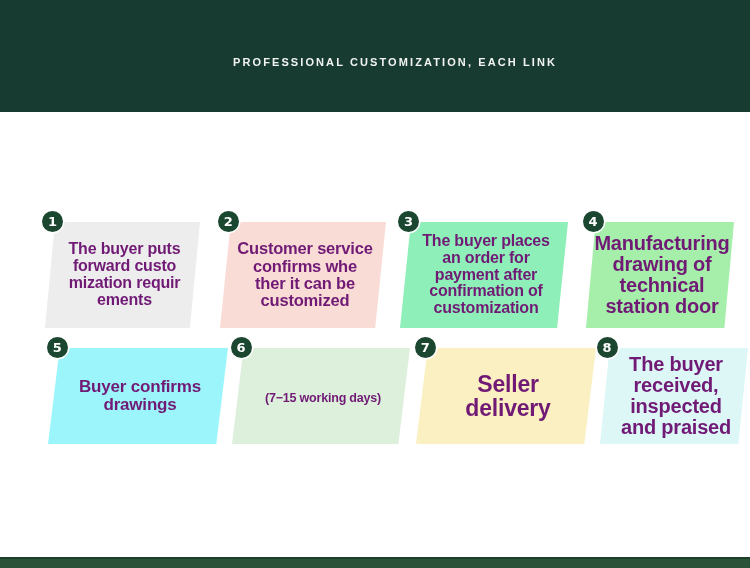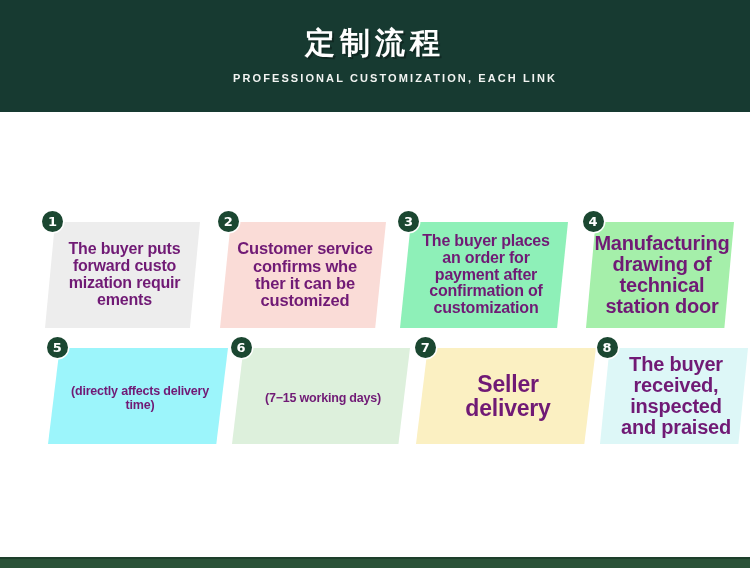--- a/index.html
+++ b/index.html
@@ -136,21 +136,20 @@
     z-index: 5;
     box-shadow: 0 0 0 1.5px #ffffff;
   }
 </style>
 </head>
 <body>
 
 <div id="page">
 
   <div id="header-banner">
-    <div id="header-title">定制流程</div>
     <div id="header-subtitle">PROFESSIONAL CUSTOMIZATION, EACH LINK</div>
   </div>
 
   <div id="body-panel">
     <div id="steps-container">
         <div class="step" style="left: 45px; top: 110px; width: 155px; height: 106px;">
           <div class="step-shape" style="background: rgb(237, 237, 237);"></div>
           <div class="step-text" style="font-size: 16px;">
             <span class="step-main">The buyer puts forward custo mization requir ements</span>
           </div>
@@ -173,21 +172,21 @@
         <div class="step" style="left: 586px; top: 110px; width: 148px; height: 106px;">
           <div class="step-shape" style="background: rgb(165, 239, 170);"></div>
           <div class="step-text" style="font-size: 20px; align-items: center;">
             <span class="step-main">Manufacturing drawing of technical station door</span>
           </div>
         </div>
         <div class="badge" style="background: rgb(27, 71, 49); color: rgb(255, 255, 255); left: 582.62px; top: 99px;">4</div>
         <div class="step" style="left: 48px; top: 236px; width: 180px; height: 96px;">
           <div class="step-shape" style="background: rgb(156, 245, 251);"></div>
           <div class="step-text" style="font-size: 17px;">
-            <span class="step-sub">(directly affects delivery time)</span>
+            <span class="step-main">Buyer confirms drawings</span>
           </div>
         </div>
         <div class="badge" style="background: rgb(27, 71, 49); color: rgb(255, 255, 255); left: 46.7px; top: 225px;">5</div>
         <div class="step" style="left: 232px; top: 236px; width: 178px; height: 96px;">
           <div class="step-shape" style="background: rgb(221, 240, 220);"></div>
           <div class="step-text" style="font-size: 16px;">
             <span class="step-sub">(7−15 working days)</span>
           </div>
         </div>
         <div class="badge" style="background: rgb(27, 71, 49); color: rgb(255, 255, 255); left: 230.57px; top: 225px;">6</div>

